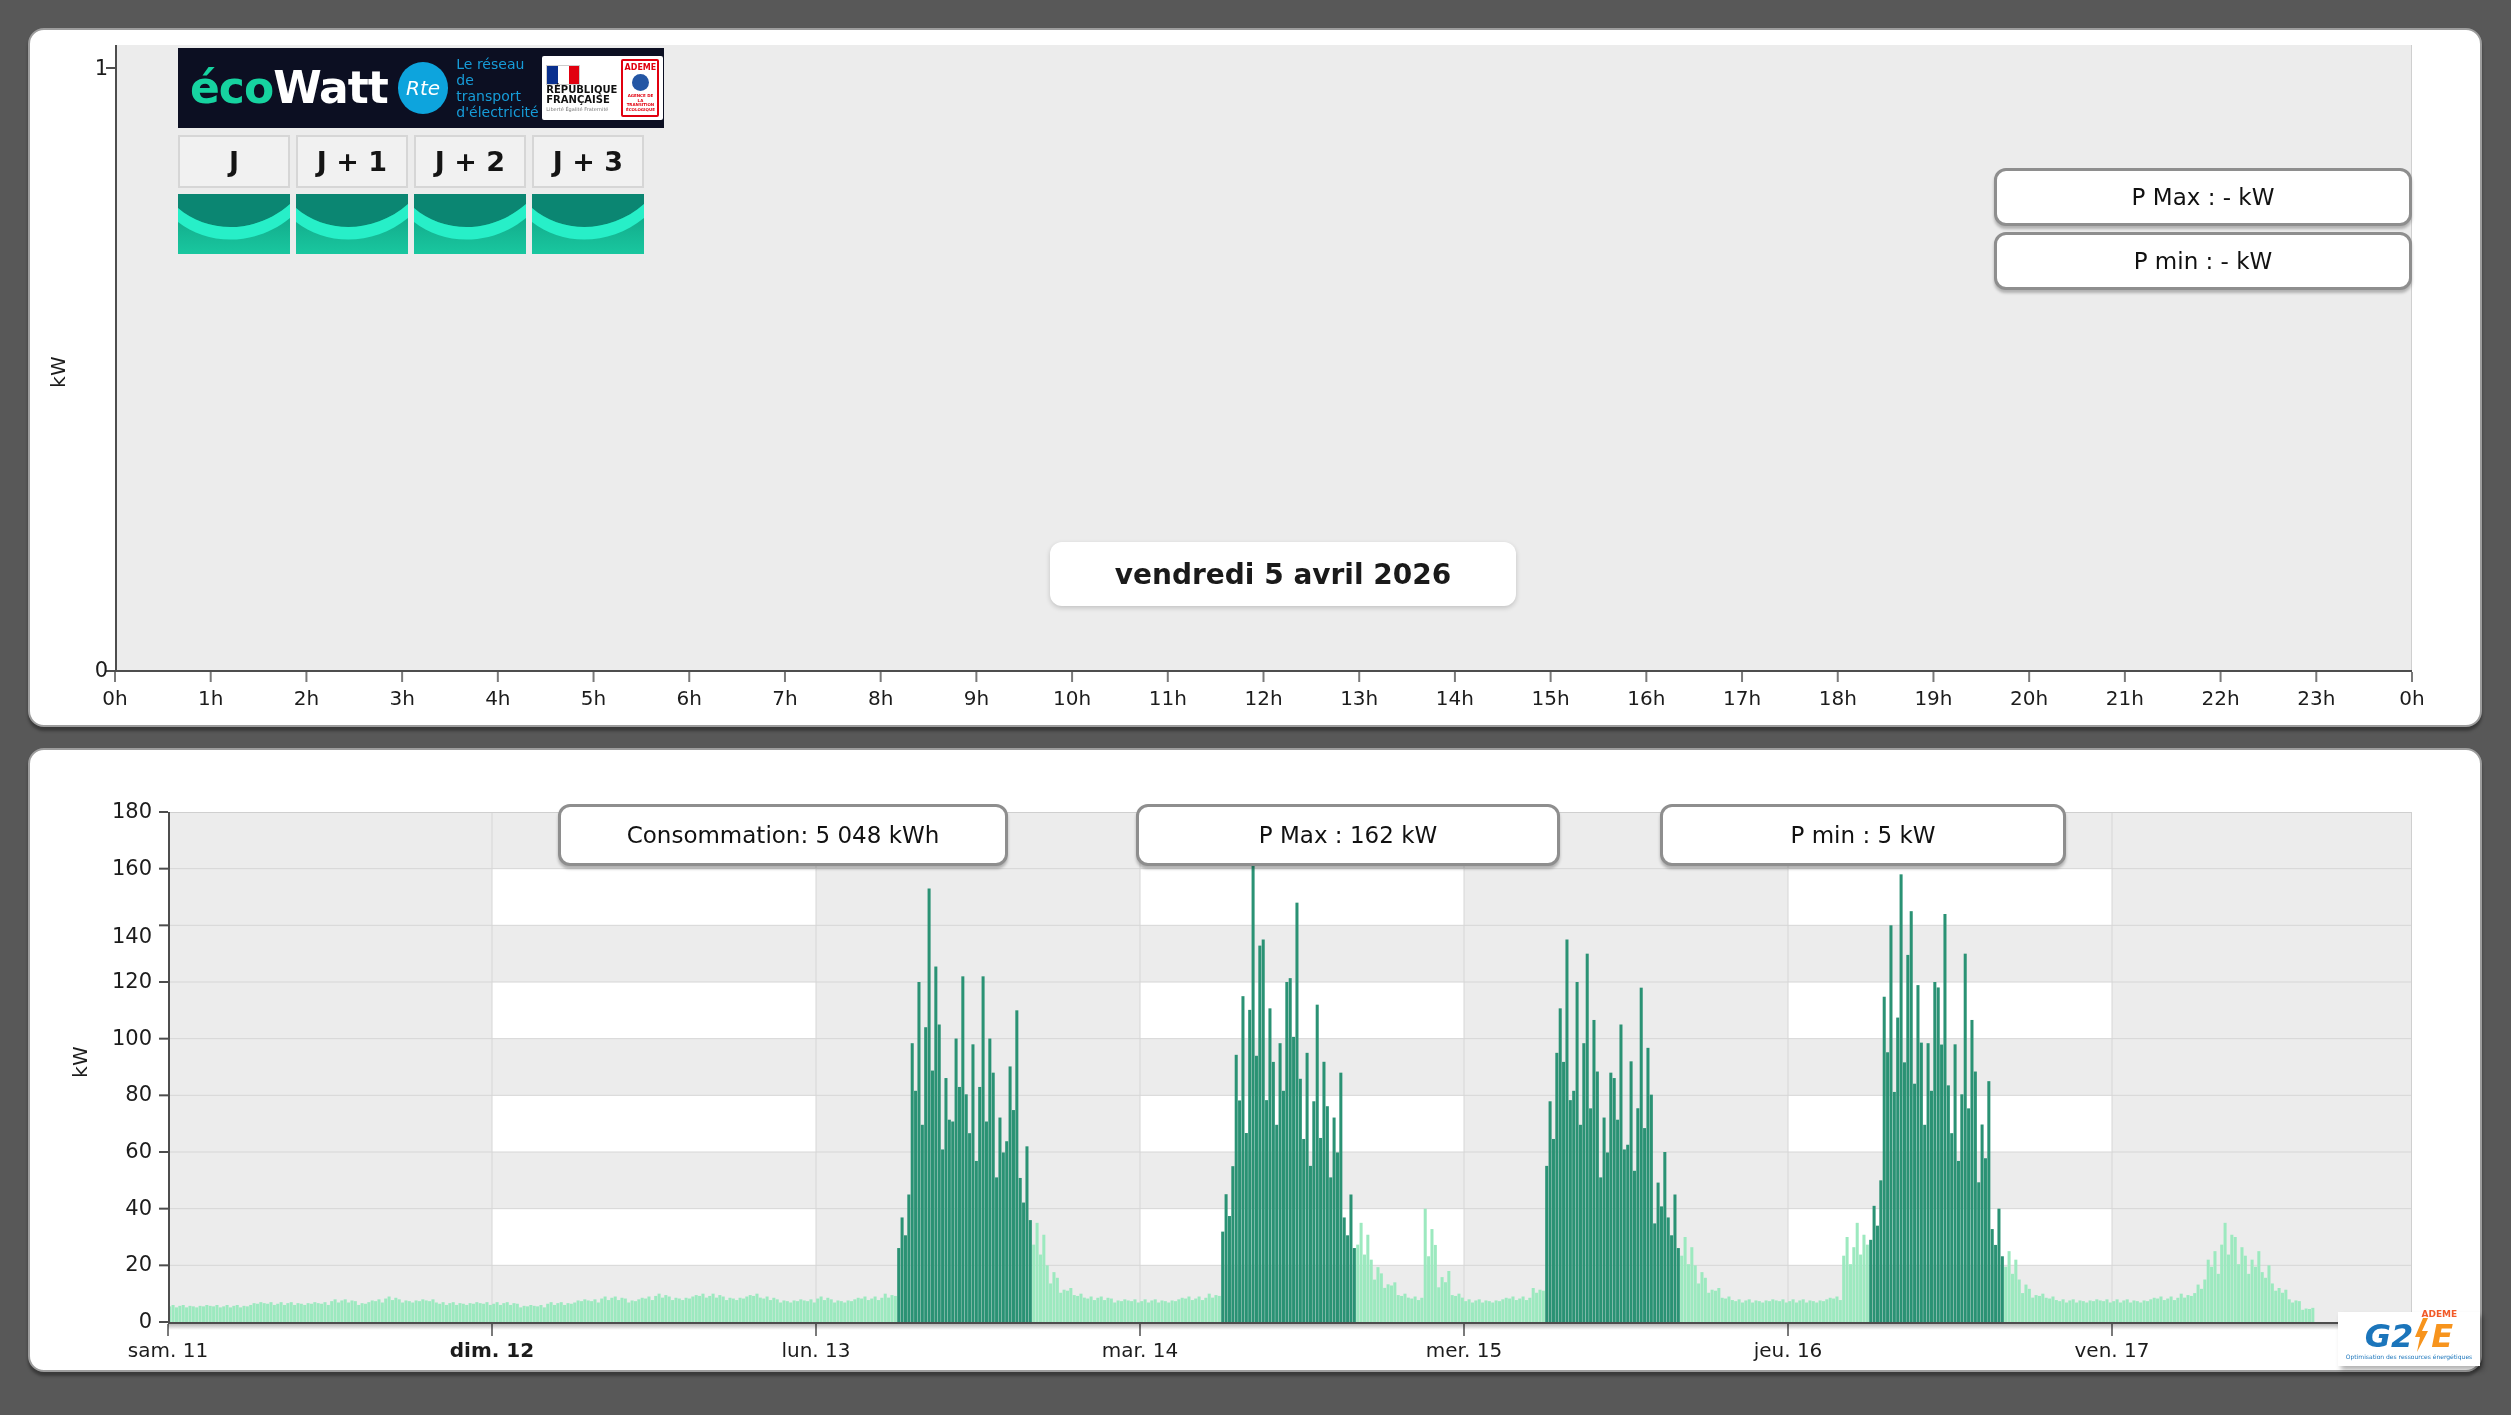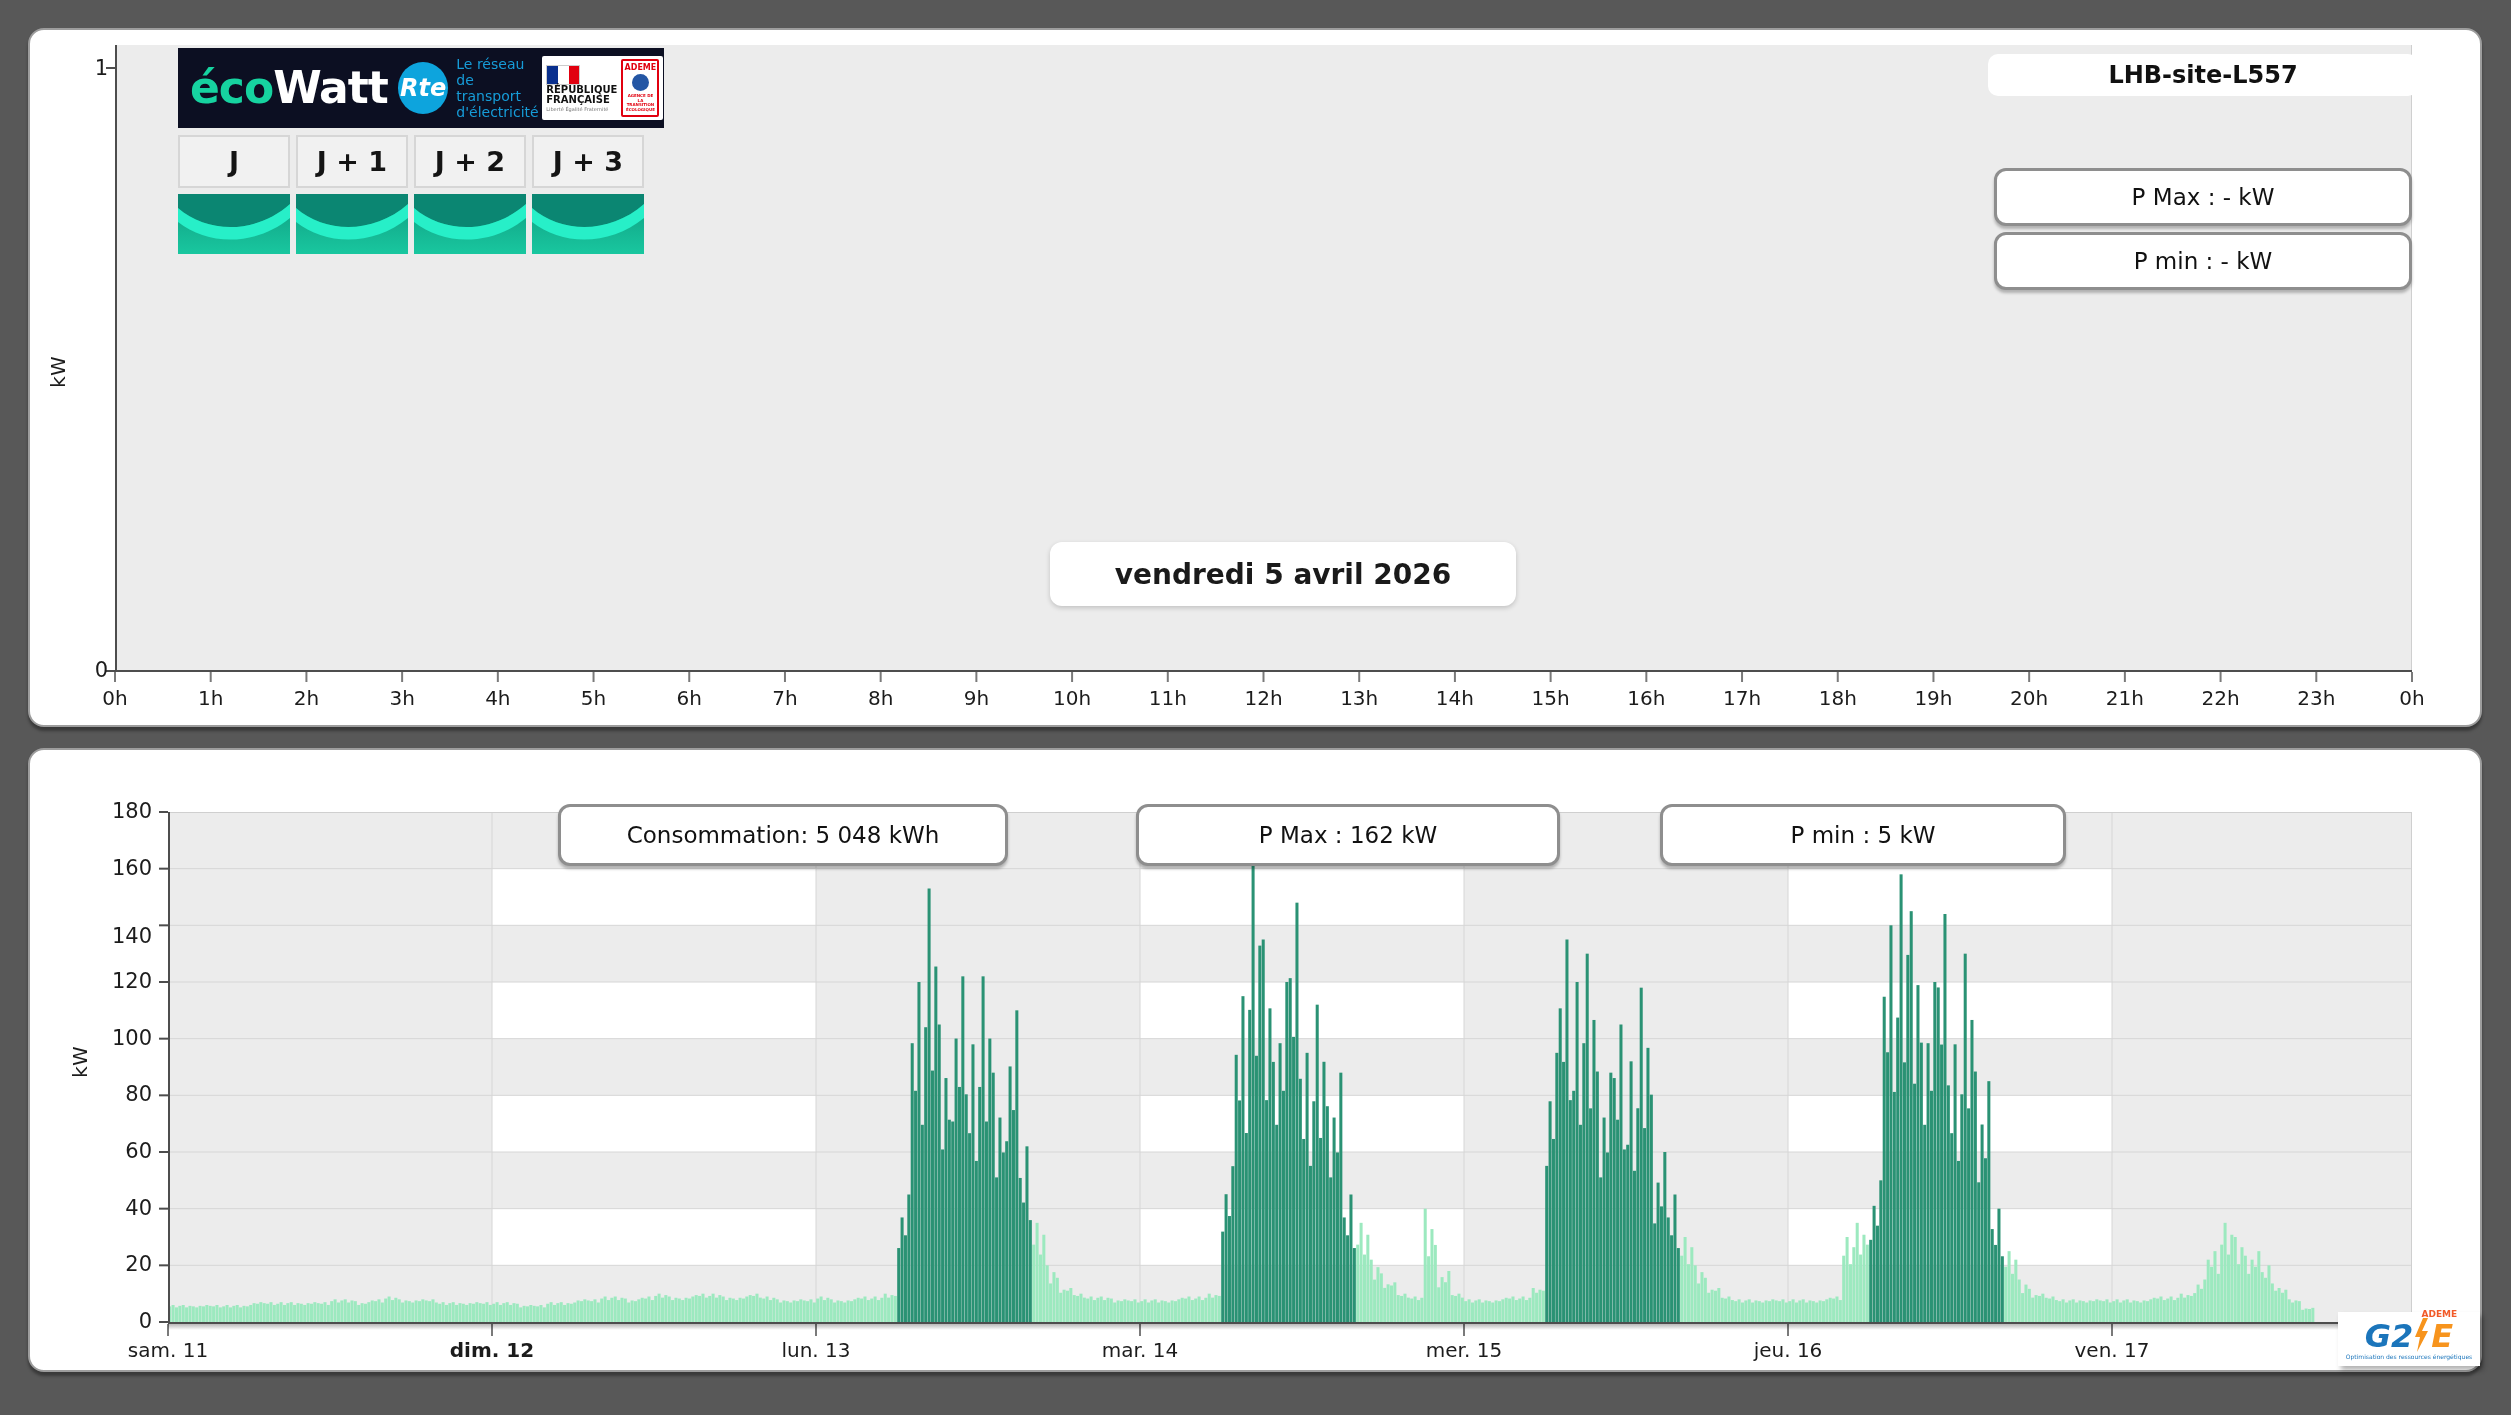--- a/index.html
+++ b/index.html
@@ -21,21 +21,21 @@
   .datebox{position:absolute;background:#fff;border-radius:12px;box-shadow:0 2px 5px rgba(0,0,0,.18);
            display:flex;align-items:center;justify-content:center;font-size:28px;font-weight:bold;color:#1a1a1a;}
   
   .logostrip{position:absolute;left:148px;top:18px;width:486px;height:80px;background:#0c0f22;
              display:flex;align-items:center;padding:0 12px;box-sizing:border-box;gap:2px;}
   .ecowatt{font-size:44px;font-weight:800;letter-spacing:-1px;line-height:1;}
   .ecowatt .eco{color:#16d3a0;}
   .ecowatt .watt{color:#fff;}
   .rtewrap{display:flex;align-items:center;gap:8px;margin-left:8px;}
   .rtecircle{width:52px;height:52px;border-radius:50%;background:#0da4dd;color:#fff;display:flex;
-             align-items:center;justify-content:center;font-size:24px;font-weight:bold;font-style:italic;}
+             align-items:center;justify-content:center;font-size:20px;font-weight:normal;font-style:italic;}
   .rtetag{color:#169cd8;font-size:14px;line-height:1.15;}
   .govbox{background:#fff;border-radius:2px;width:146px;height:64px;display:flex;align-items:center;
           padding:2px 4px;box-sizing:border-box;gap:4px;margin-left:auto;}
   .flag{width:34px;height:20px;display:flex;border:1px solid #ccc;box-sizing:border-box;}
   .flag div{flex:1;}
   .rf{font-size:10px;font-weight:800;color:#111;line-height:1.05;}
   .motto{font-size:5px;color:#777;line-height:1.2;}
   .ademe{width:38px;height:58px;border:2px solid #e1000f;border-radius:2px;box-sizing:border-box;
          display:flex;flex-direction:column;align-items:center;justify-content:space-between;padding:2px 1px;}
   .ademe .nm{font-size:8px;font-weight:800;color:#e1000f;}
@@ -210,21 +210,20 @@
               </linearGradient>
             </defs>
             <rect width="112" height="60" fill="url(#tg3)"></rect>
             <path d="M0,0 H112 V10 C78,40 30,40 0,14 Z" fill="#0b8672"></path>
             <path d="M0,14 C30,40 78,40 112,10 L112,24 C78,52 30,52 0,28 Z" fill="#27efc8"></path>
           </svg></div>
       </div>
 
     <div class="datebox" style="left:1020px;top:512px;width:466px;height:64px;">vendredi 5 avril 2026</div>
 
-    <div class="titlebox" style="left:1958px;top:24px;width:430px;height:42px;">LHB-site-L557</div>
     <div class="badge" style="left:1964px;top:138px;width:412px;height:52px;">P Max :  - kW</div>
     <div class="badge" style="left:1964px;top:202px;width:412px;height:52px;">P min : - kW</div>
   </div>
 
   <div class="panel" id="panel-bottom">
     <svg class="plot-svg" id="bot-plot" style="left:138px;top:62px;" width="2244" height="512">
         <rect x="0" y="0" width="2244" height="510" fill="#ececec"></rect>
         <rect x="324" y="396.66666666666663" width="324" height="56.66666666666667" fill="#ffffff"></rect>
         <rect x="324" y="283.3333333333333" width="324" height="56.66666666666667" fill="#ffffff"></rect>
         <rect x="324" y="170" width="324" height="56.66666666666667" fill="#ffffff"></rect>

